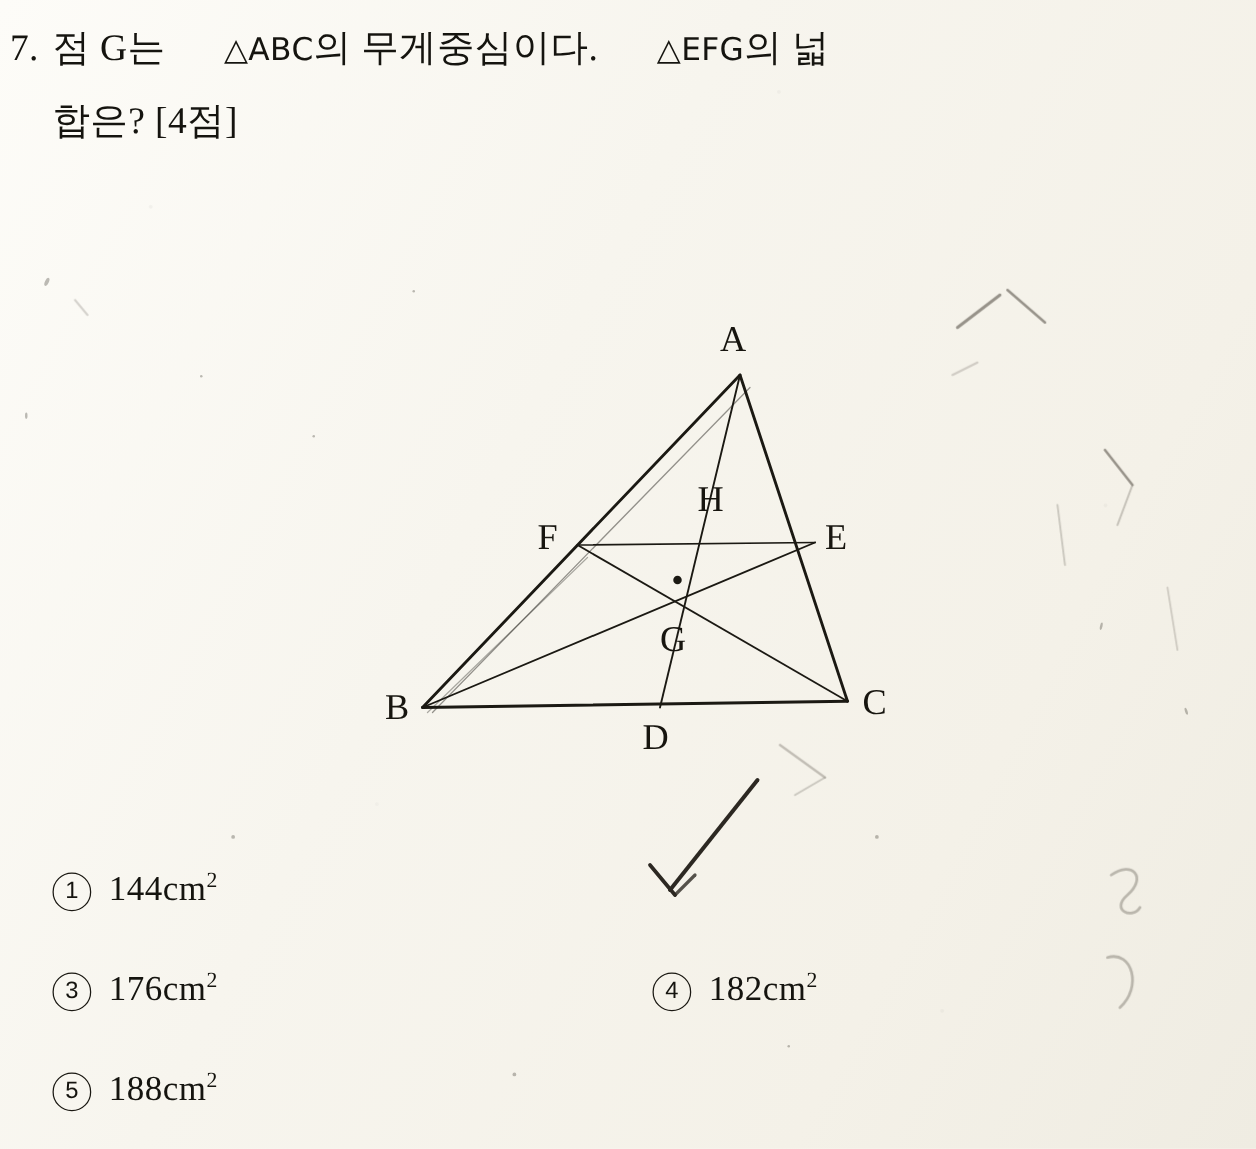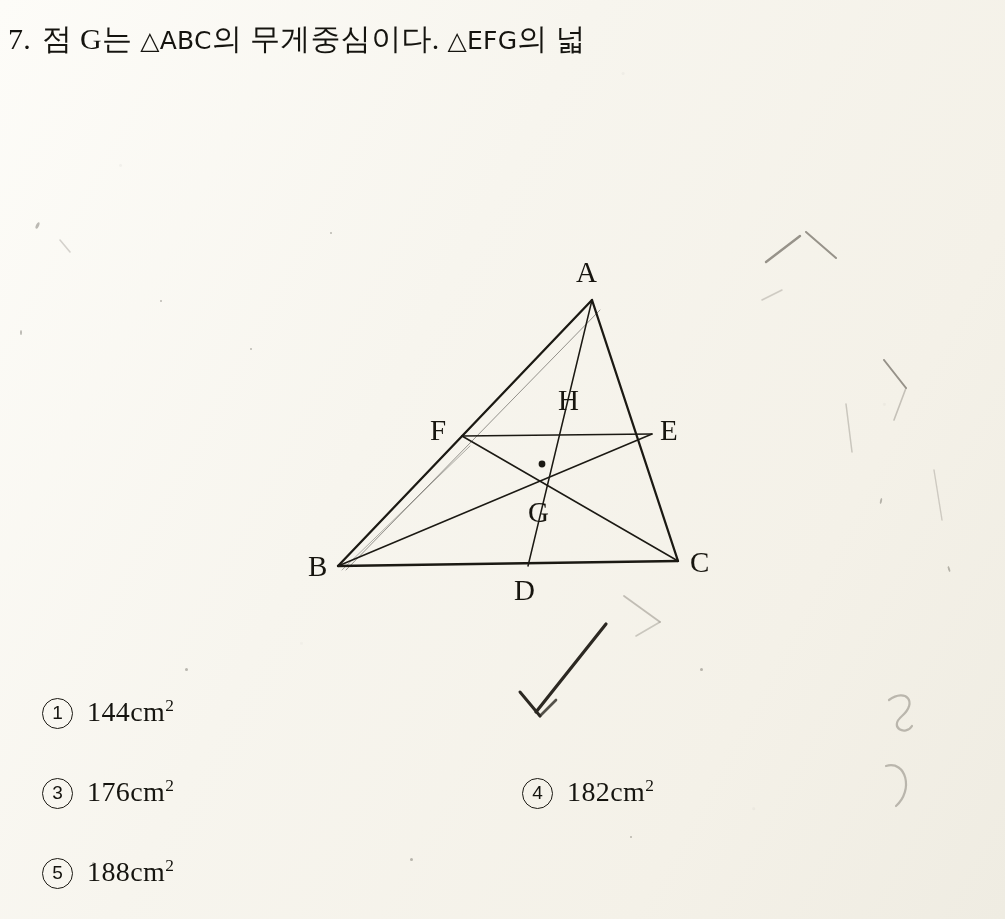--- a/index.html
+++ b/index.html
@@ -48,21 +48,21 @@
   .qline {
     white-space: nowrap;
   }
   .qnum {
     display: inline-block;
     width: 34px;
   }
   .indent {
     padding-left: 34px;
   }
-  .tri { font-family: "DejaVu Sans", sans-serif; font-size: 25px; }
+  .tri { font-family: "DejaVu Sans", sans-serif; font-size: 25px; margin-left: 39px; }
   sup.unit {
     font-size: 0.62em;
     vertical-align: super;
     line-height: 0;
   }
 
   
   .figure {
     position: absolute;
     left: 270px;
@@ -154,20 +154,21 @@
       <path d="M886 766 C 906 760, 914 790, 896 806" stroke-width="2.2" opacity="0.6"></path>
       <path d="M60 240 L70 252" stroke-width="1.6" opacity="0.4"></path>
     </g>
   </svg>
 </div>
 
 <div class="question">
   <div class="qline">
     <span class="qnum">7.</span><span>점  G는 </span><span class="tri">△ABC</span><span>의  무게중심이다. </span><span class="tri">△EFG</span><span>의  넓</span>
   </div>
+  <div class="qline indent">합은?  [4점]</div>
 </div>
 
 <div class="figure">
   <svg width="470" height="380" viewBox="0 0 470 380">
     <g stroke="#1b1913" fill="none" stroke-linecap="round">
 
       <path d="M322 52 L68 318" stroke-width="2.3"></path>
       <path d="M322 52 L408 313" stroke-width="2.3"></path>
       <path d="M68 318 L408 313" stroke-width="2.3"></path>
 

